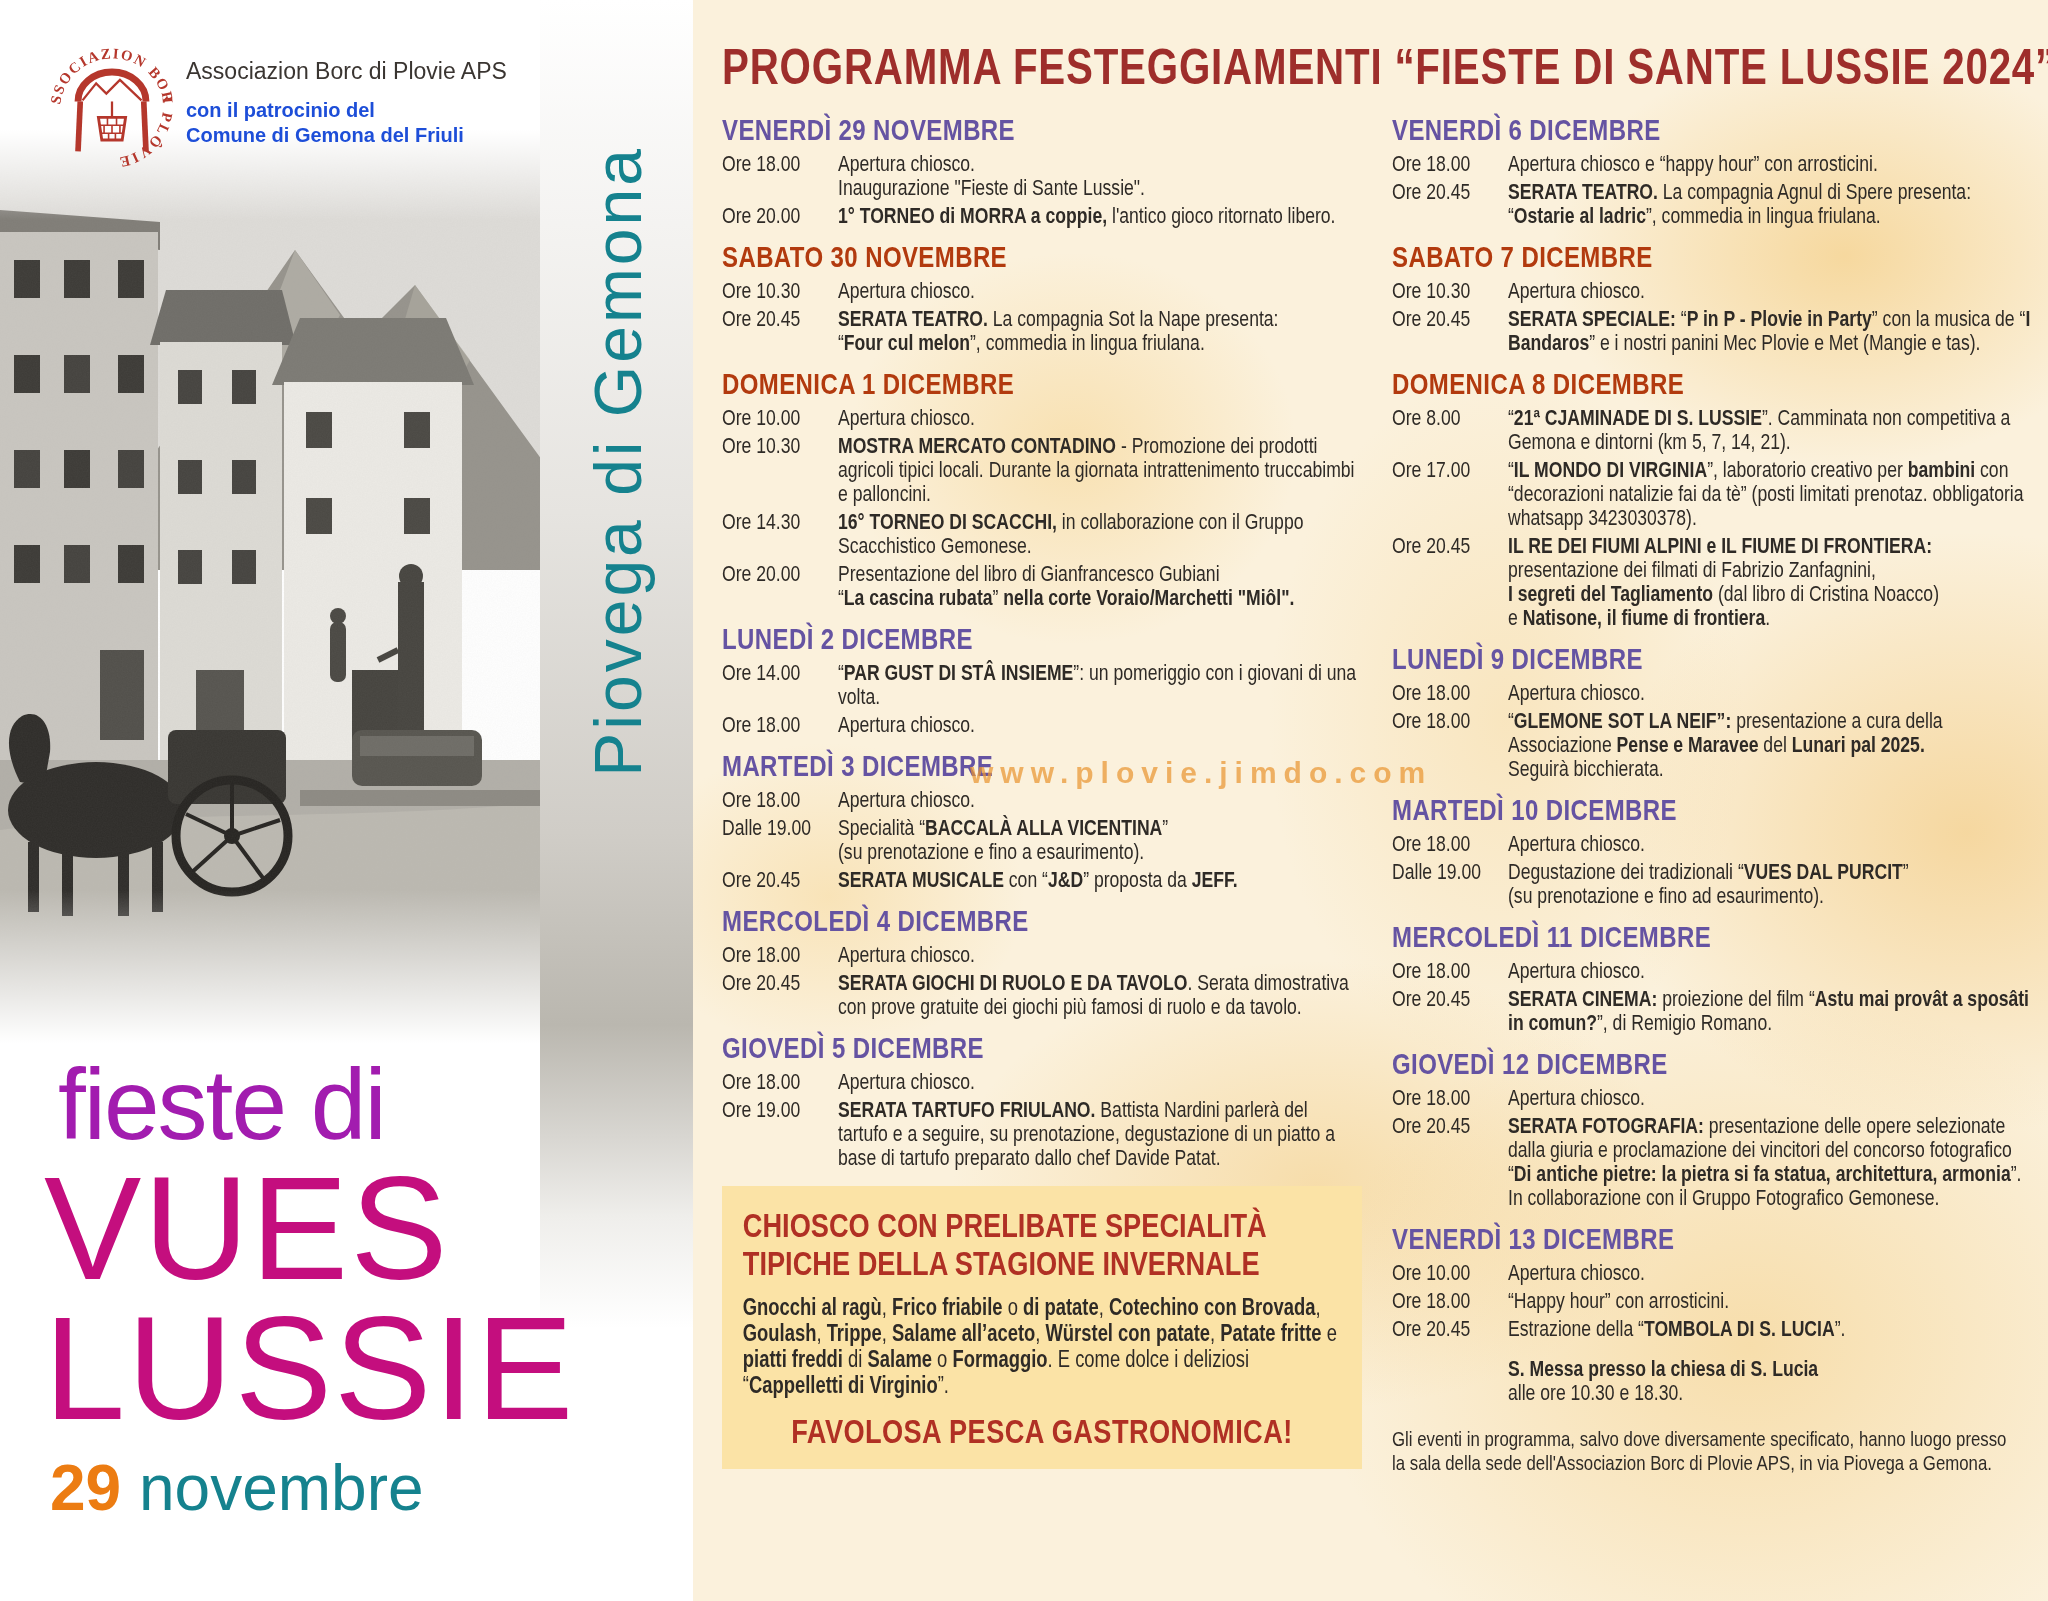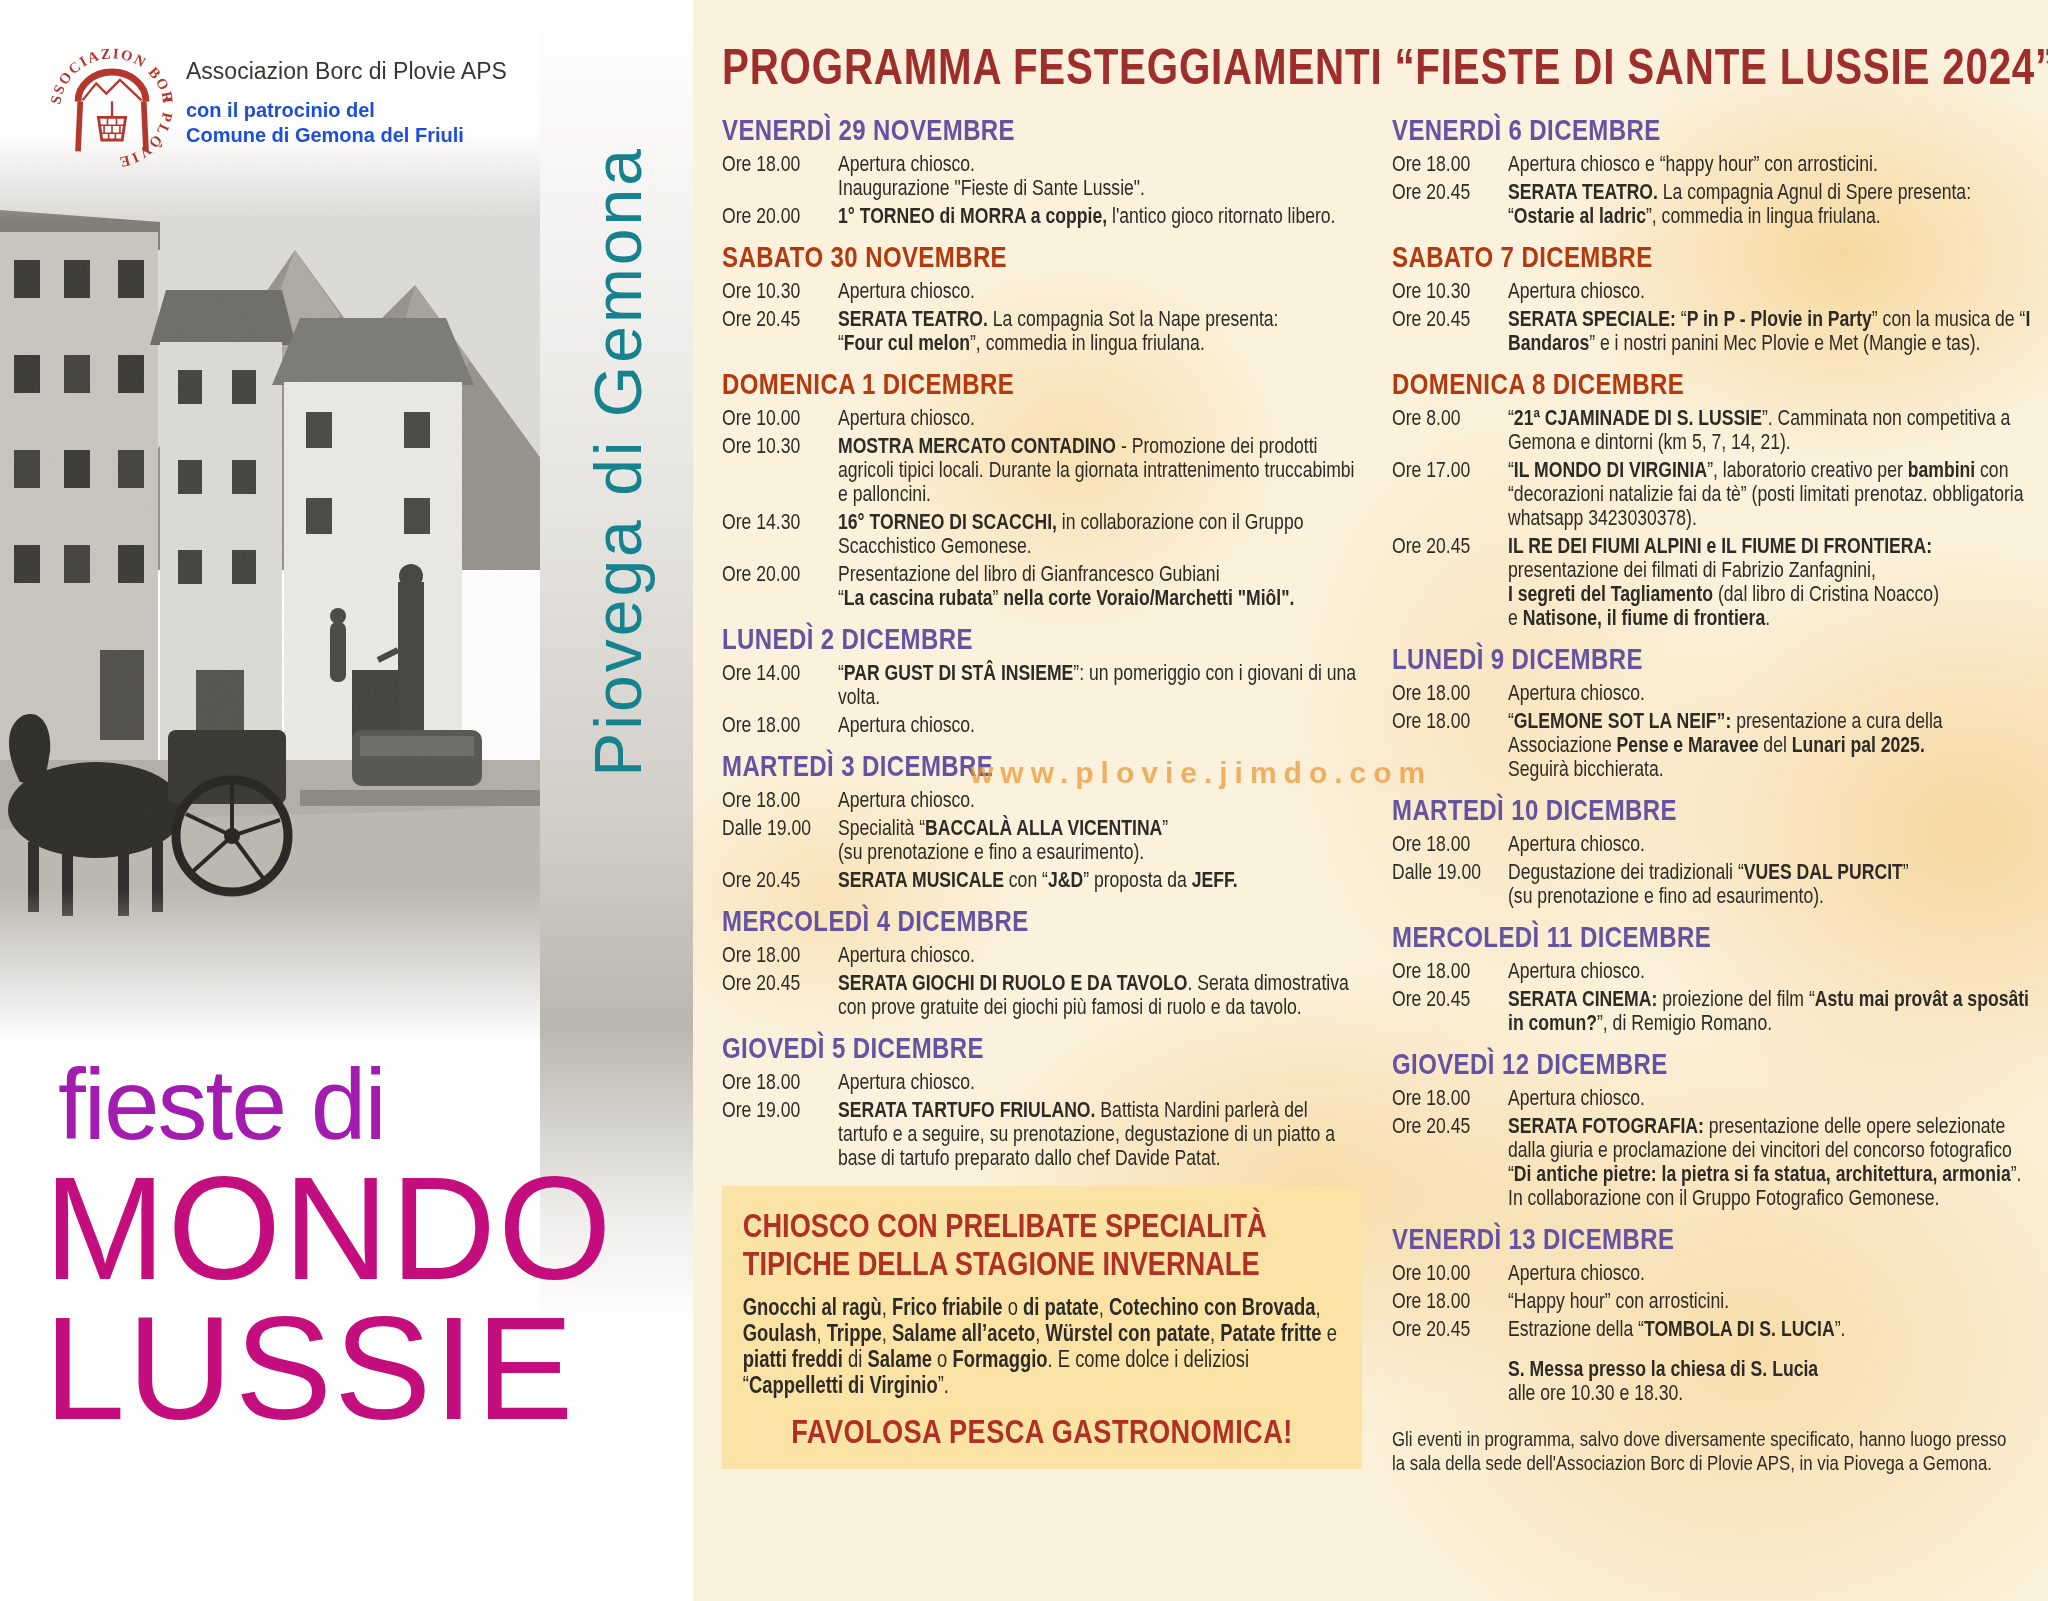--- a/index.html
+++ b/index.html
@@ -205,24 +205,25 @@
     <rect x="0" y="760" width="542" height="180" fill="url(#fadeB)"></rect>
   </svg>
 </div>
 
 <div class="band"></div>
 <div class="vtext-box">
   <span class="vtext">Piovega di Gemona</span>
 </div>
 
 <div class="t-small">fieste di</div>
-<div class="t-big t-big1">MONDO</div>
+<div class="t-big t-big1">VUES</div>
 <div class="t-big t-big2">LUSSIE</div>
 
 <div class="dates">
+  <div><span class="d-num">29</span><span class="d-month"> novembre</span></div>
 </div>
 
 <div class="program-bg"></div>
 
 <div class="prog-title-wrap">
   <div class="prog-title">PROGRAMMA FESTEGGIAMENTI “FIESTE DI SANTE LUSSIE 2024”</div>
 </div>
 
 <div class="watermark">www.plovie.jimdo.com</div>
 

